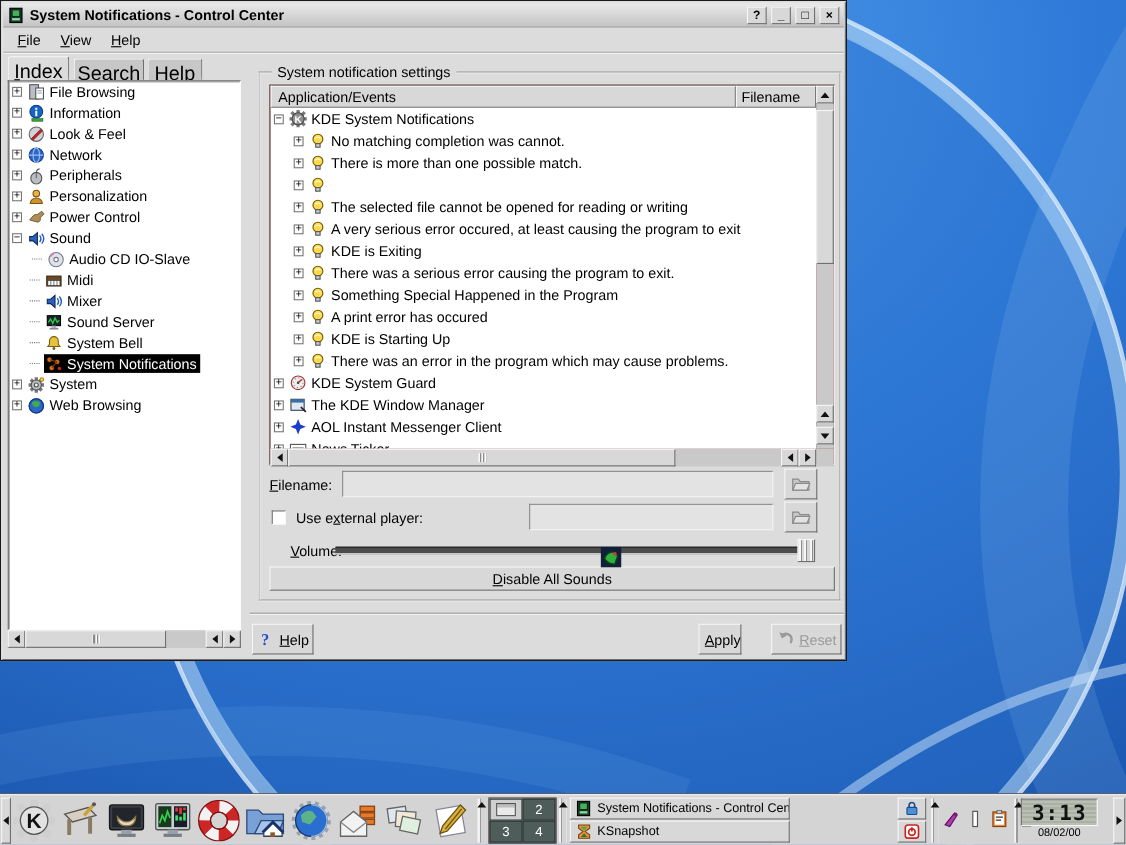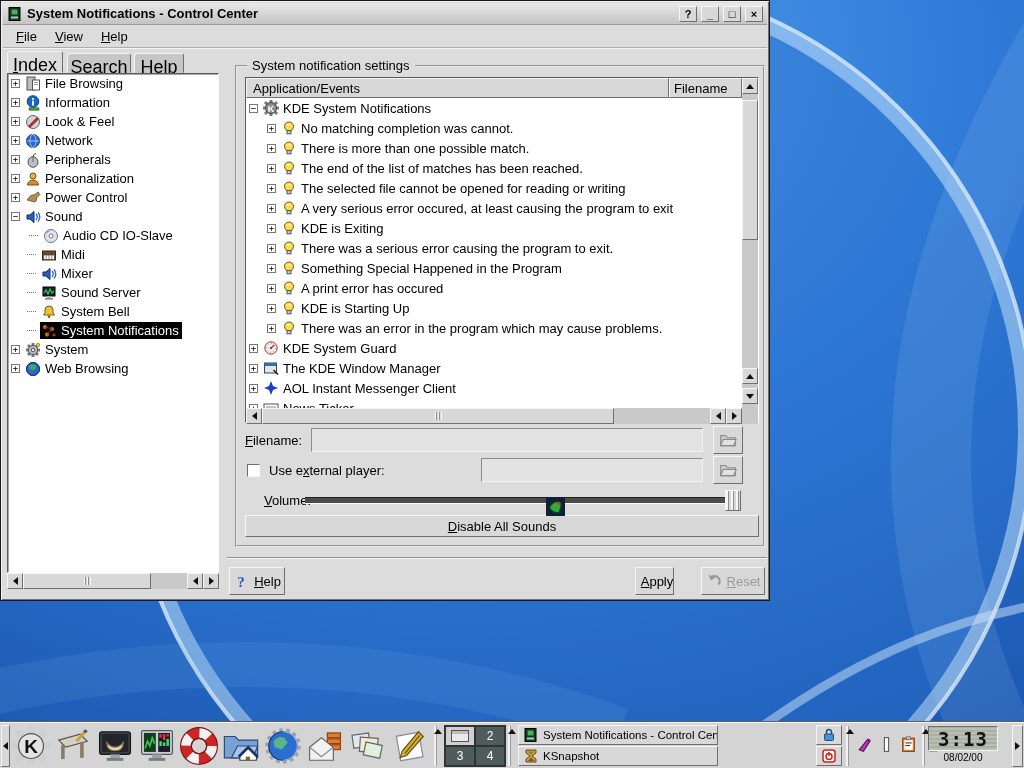--- a/index.html
+++ b/index.html
@@ -445,21 +445,20 @@
           </span>
         </div>
         <div class="trow" style="padding-left: 21px; height: 20px;">
           <span class="exp">+</span>
           <span class="cell">
             <span class="ticon"><svg viewBox="0 0 16 16" width="100%" height="100%">
                 <circle cx="8" cy="6.5" r="4.5" fill="#ffd84d" stroke="#6b5a00"></circle>
                 <path d="M5.6 5.6 q2.4 -2 4.8 0" stroke="#fff8d0" fill="none" stroke-width="1.2"></path>
                 <rect x="6" y="10.6" width="4" height="3.2" fill="#c9cdd4" stroke="#555"></rect>
               </svg></span>
-            <span class="tlabel">The end of the list of matches has been reached.</span>
           </span>
         </div>
         <div class="trow" style="padding-left: 21px; height: 20px;">
           <span class="exp">+</span>
           <span class="cell">
             <span class="ticon"><svg viewBox="0 0 16 16" width="100%" height="100%">
                 <circle cx="8" cy="6.5" r="4.5" fill="#ffd84d" stroke="#6b5a00"></circle>
                 <path d="M5.6 5.6 q2.4 -2 4.8 0" stroke="#fff8d0" fill="none" stroke-width="1.2"></path>
                 <rect x="6" y="10.6" width="4" height="3.2" fill="#c9cdd4" stroke="#555"></rect>
               </svg></span>

